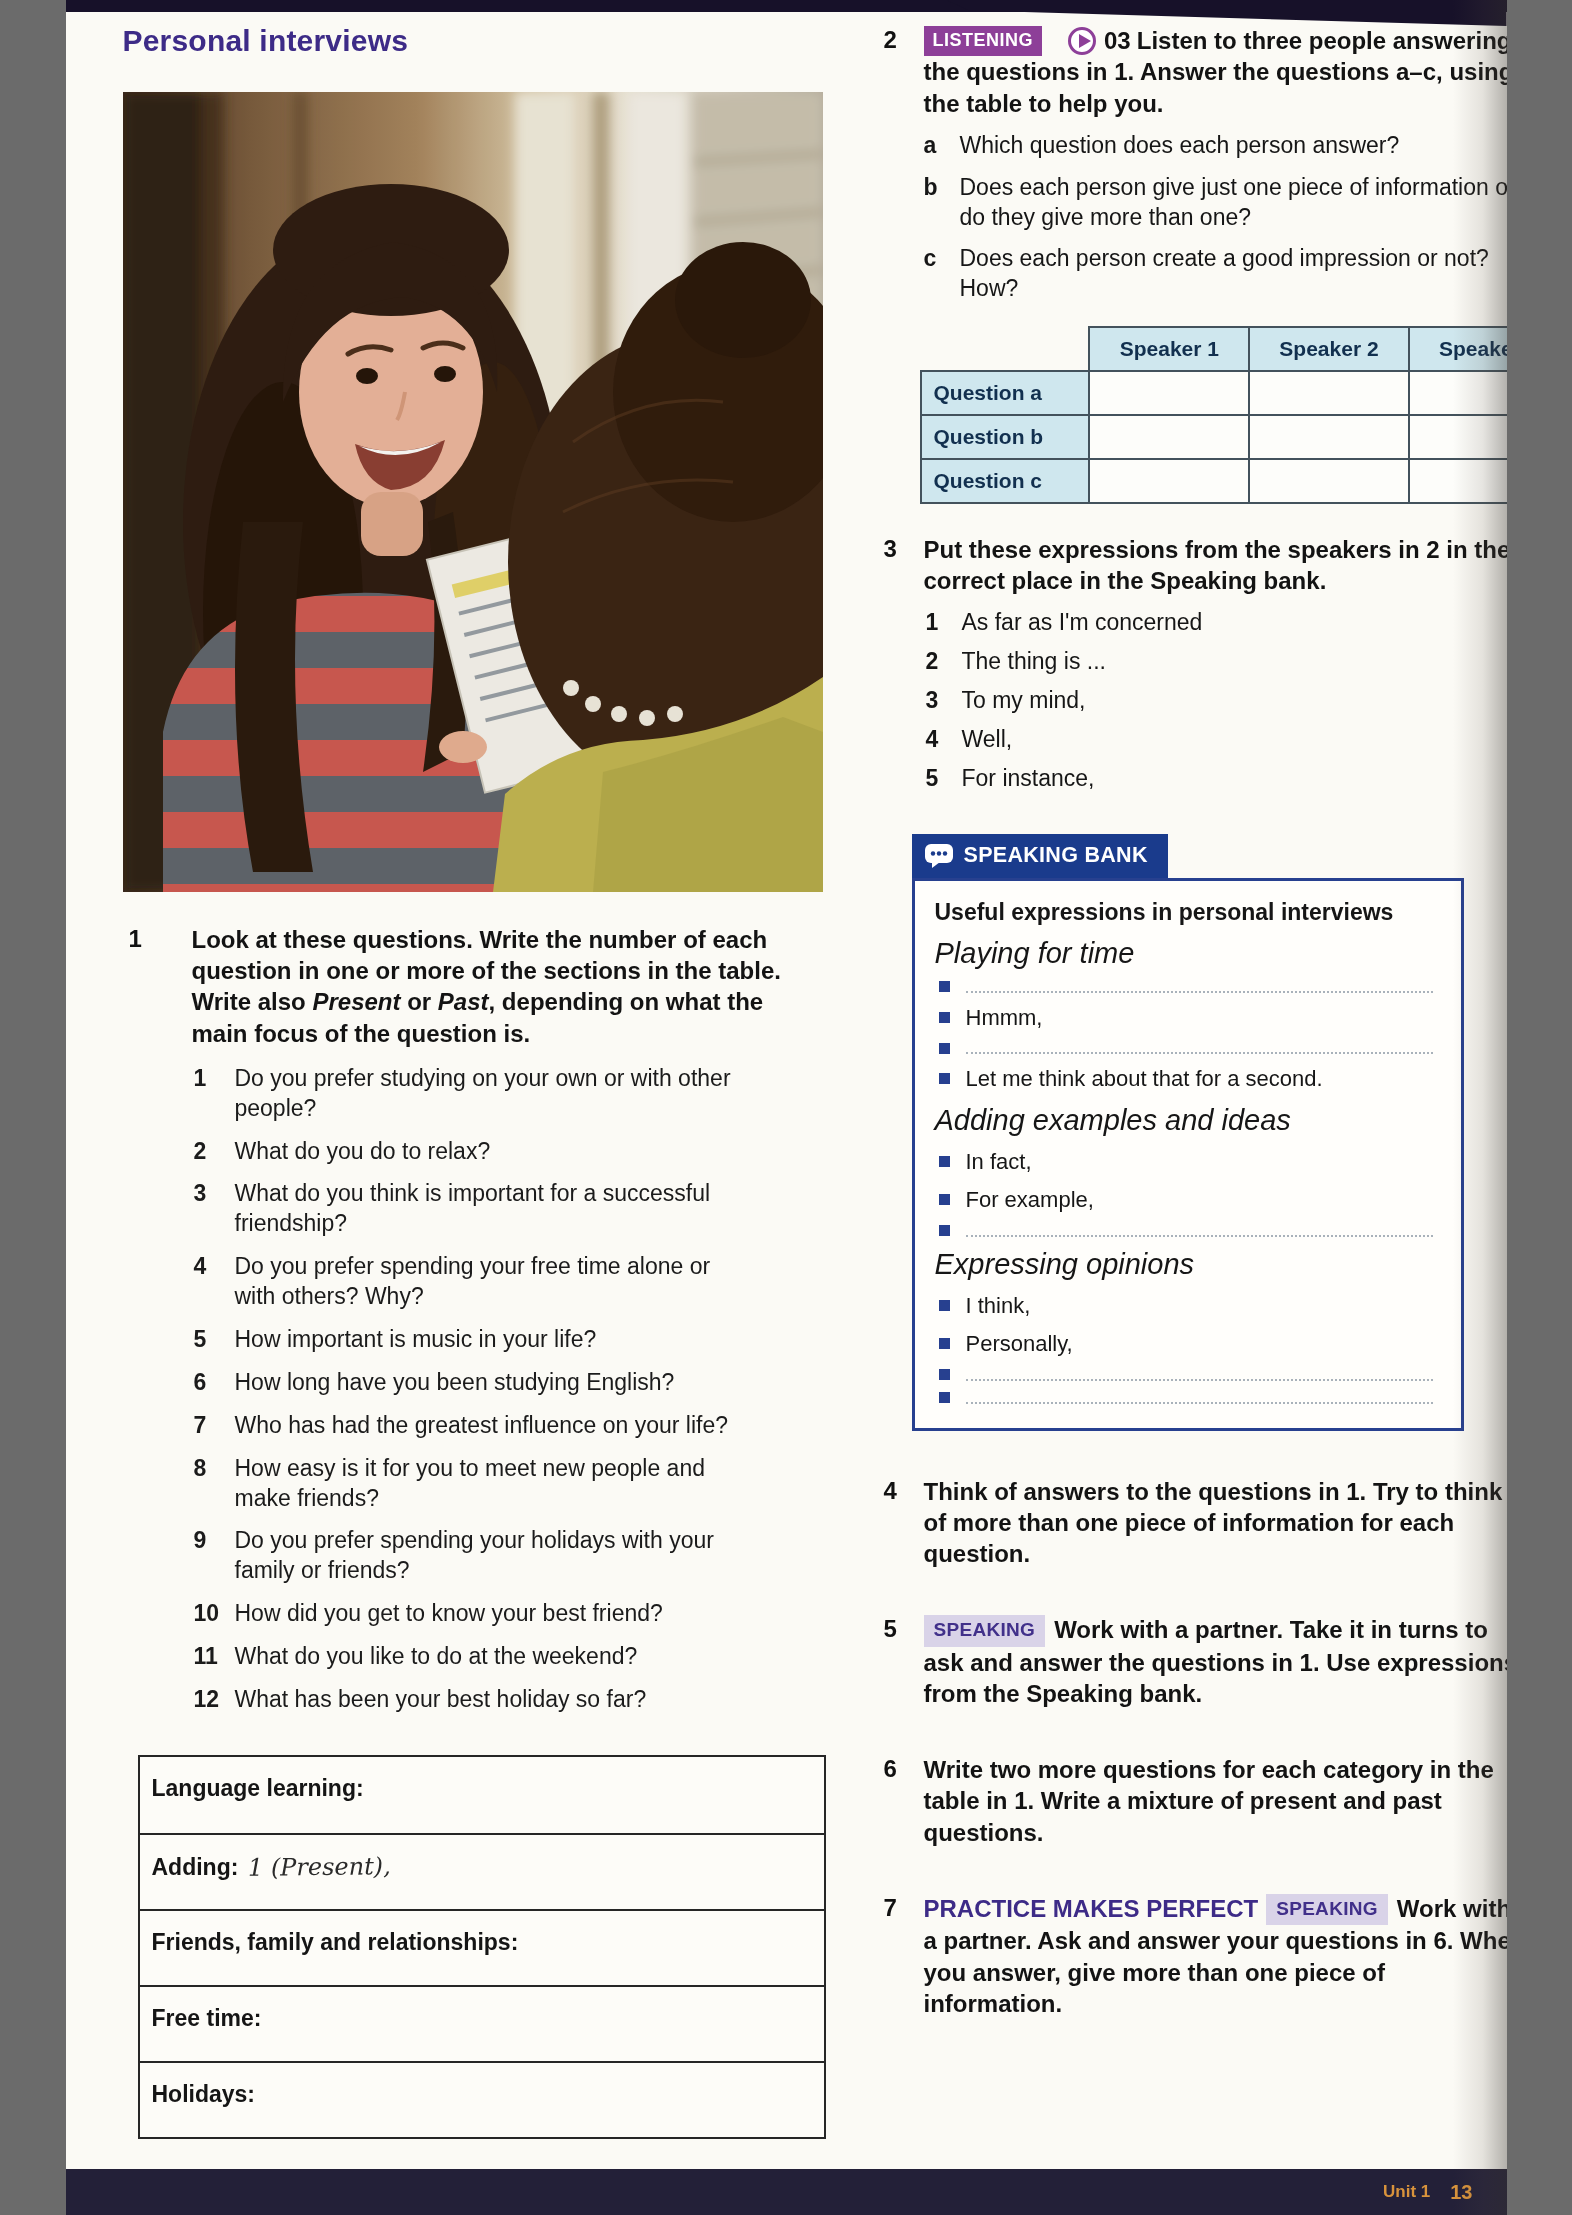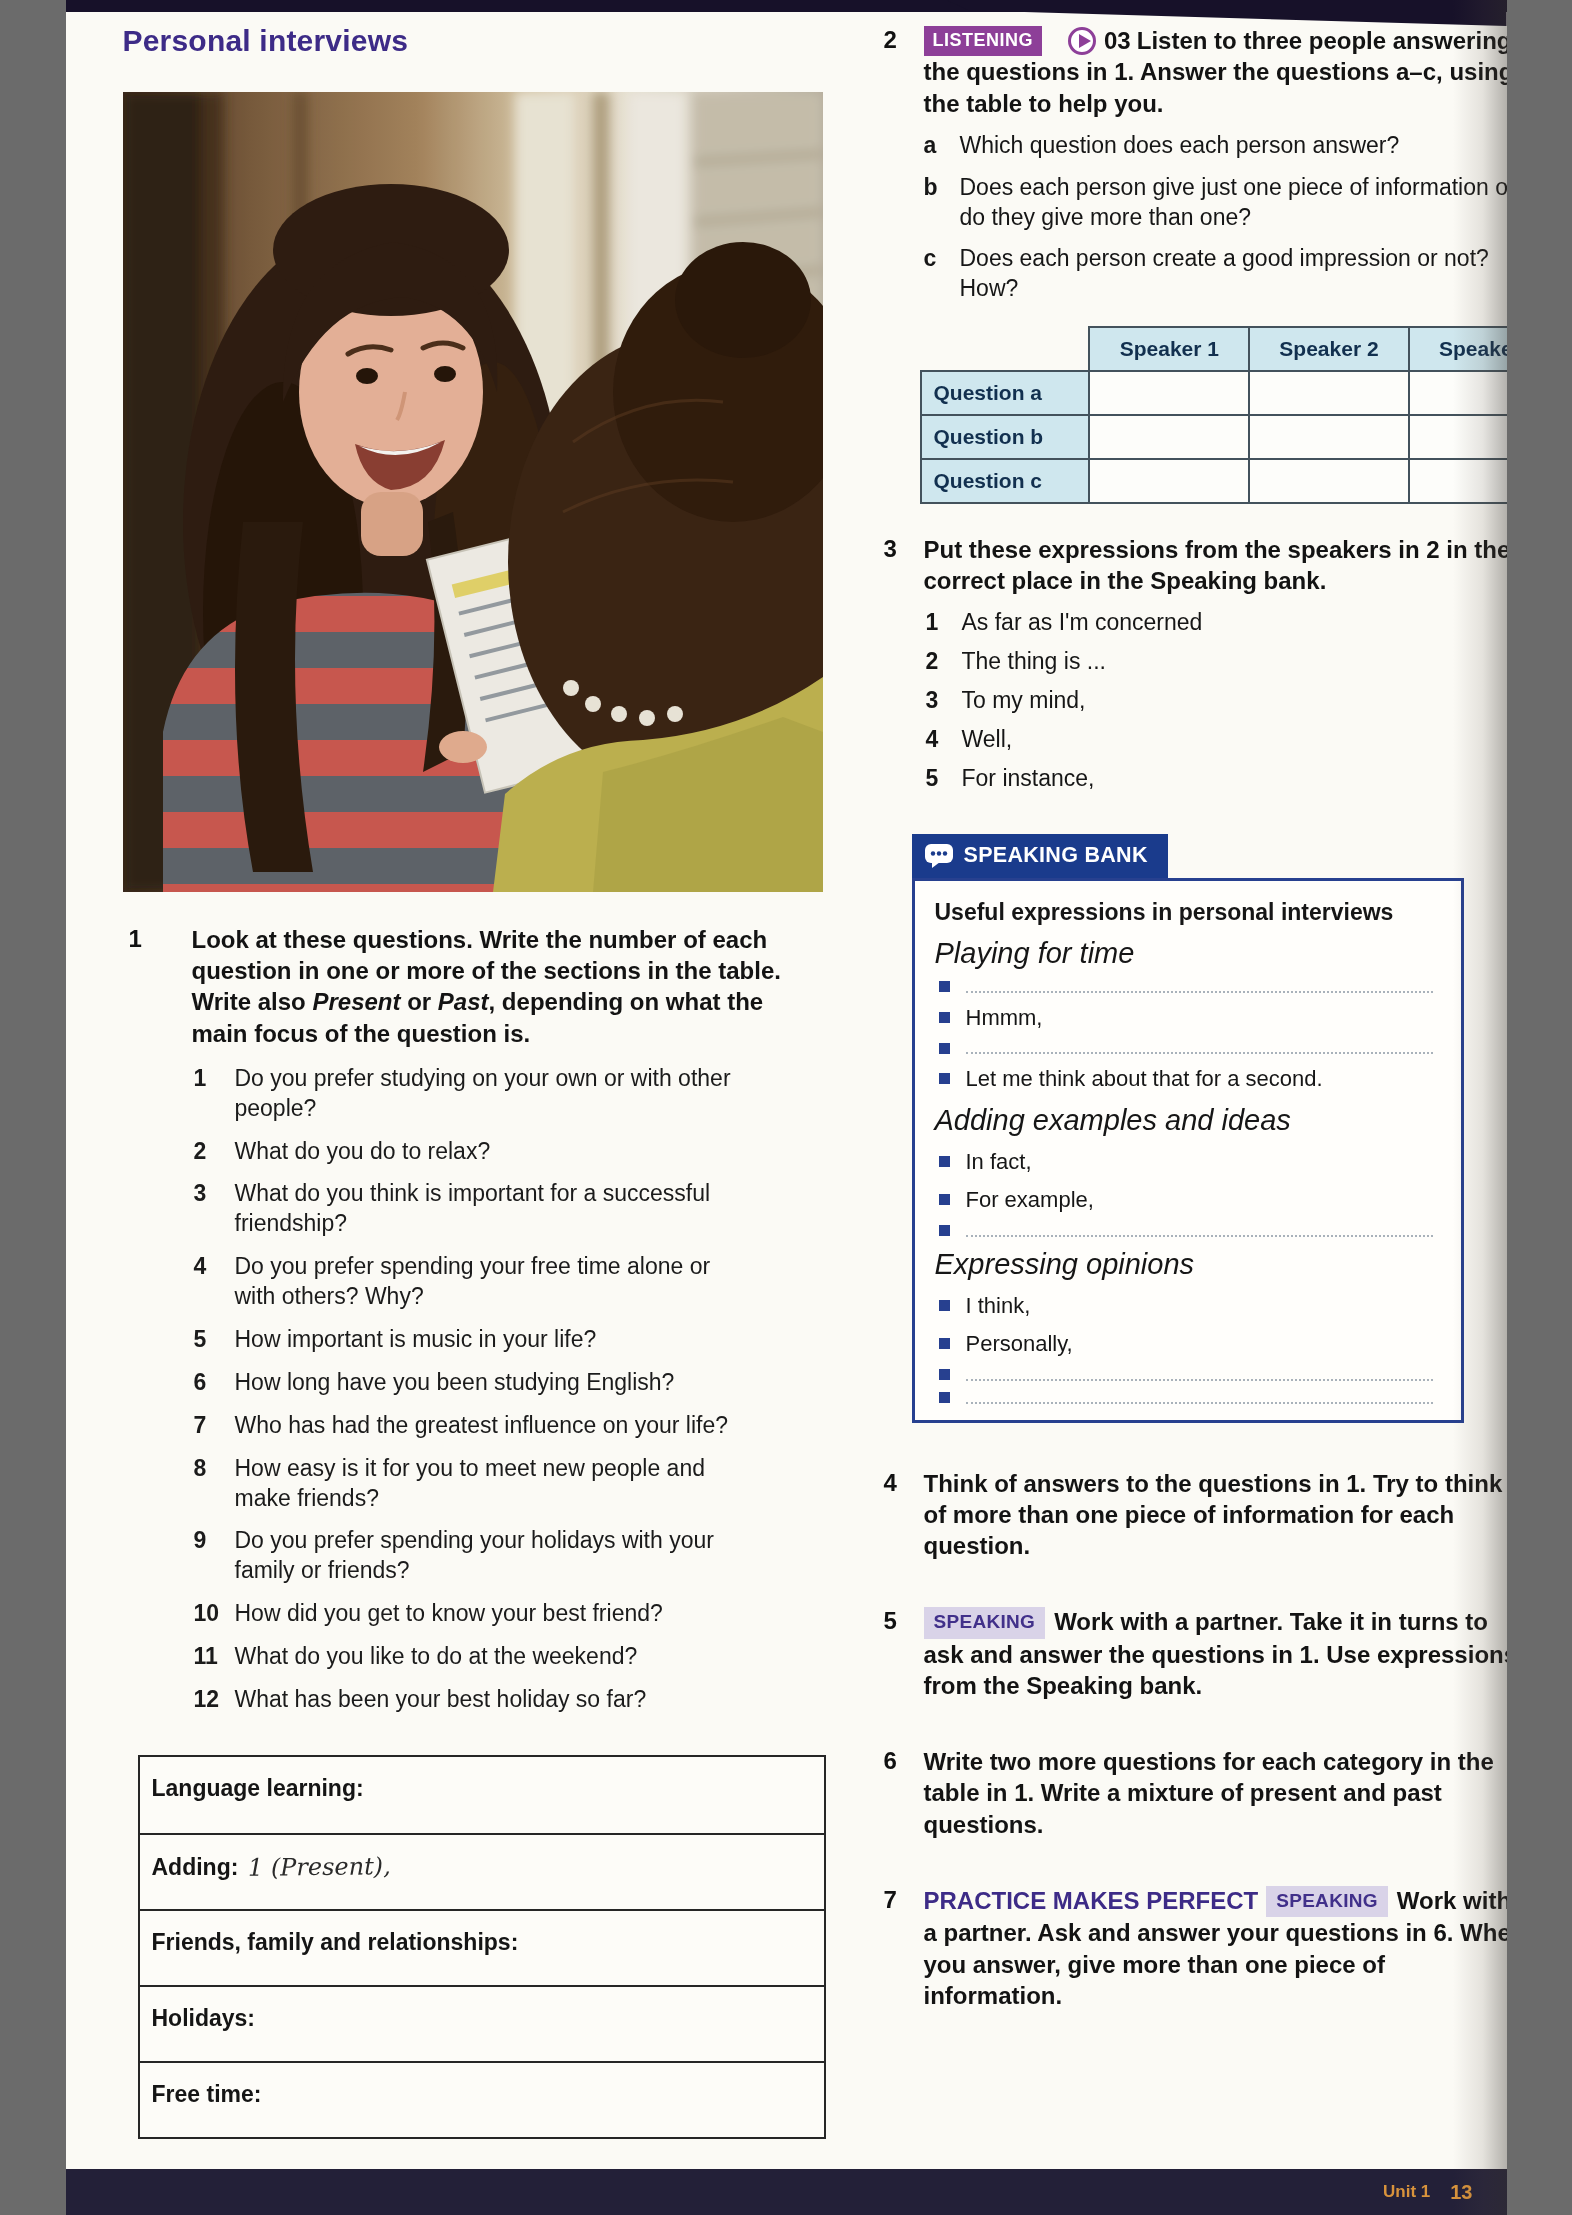--- a/index.html
+++ b/index.html
@@ -69,21 +69,21 @@
   .speakers th.rowh { text-align:left; padding-left:12px; height:44px; }
   .speakers td.ans { background:#fdfdfa; }
 
   .ex3 { margin-top:30px; }
   .expr { position:relative; padding-left:38px; margin-top:12px; font-size:23px; }
   .expr .n { position:absolute; left:2px; font-weight:bold; }
 
   .bank-wrap { position:relative; margin:42px 0 0 28px; width:552px; padding-top:44px; }
   .bank-tab { position:absolute; top:0; left:0; height:44px; background:#1a3b8c; color:#fff; font-weight:bold;
     font-size:21.5px; letter-spacing:0.3px; display:flex; align-items:center; gap:10px; padding:0 20px 0 12px; }
-  .bank-box { border:3px solid #27408f; padding:18px 20px 16px; background:#fffefb; }
+  .bank-box { border:3px solid #27408f; padding:18px 20px 24px; background:#fffefb; }
   .bank-title { font-size:23px; font-weight:bold; }
   .bank-h { font-size:29px; font-style:italic; margin-top:11px; }
   .bank-row { display:flex; align-items:center; margin-top:11px; padding-left:4px; font-size:22px; line-height:1.25; }
   .sq { width:11px; height:11px; background:#27408f; margin-right:16px; flex:none; }
   .dots { flex:1; height:12px; border-bottom:2px dotted #a9b2ba; margin-right:8px; }
   .mt45 { margin-top:45px; }
 </style>
 </head>
 <body>
 
@@ -208,24 +208,24 @@
       <div class="cat-row">
         <span class="cat-label">Language learning:</span><span class="cat-value"></span>
       </div>
       <div class="cat-row">
         <span class="cat-label">Adding:</span><span class="cat-value">1 (Present),</span>
       </div>
       <div class="cat-row">
         <span class="cat-label">Friends, family and relationships:</span><span class="cat-value"></span>
       </div>
       <div class="cat-row">
+        <span class="cat-label">Free time:</span><span class="cat-value"></span>
+      </div>
+      <div class="cat-row">
         <span class="cat-label">Holidays:</span><span class="cat-value"></span>
-      </div>
-      <div class="cat-row">
-        <span class="cat-label">Free time:</span><span class="cat-value"></span>
       </div>
     </div>
   </div>
 
   <div class="col-right">
 
     <section class="ex">
       <span class="num">2</span>
       <p class="instr"><span class="badge-listening">LISTENING</span><span class="play"></span><b class="track">03</b><span>Listen to three people answering the questions in 1. Answer the questions a–c, using the table to help you.</span></p>
 

